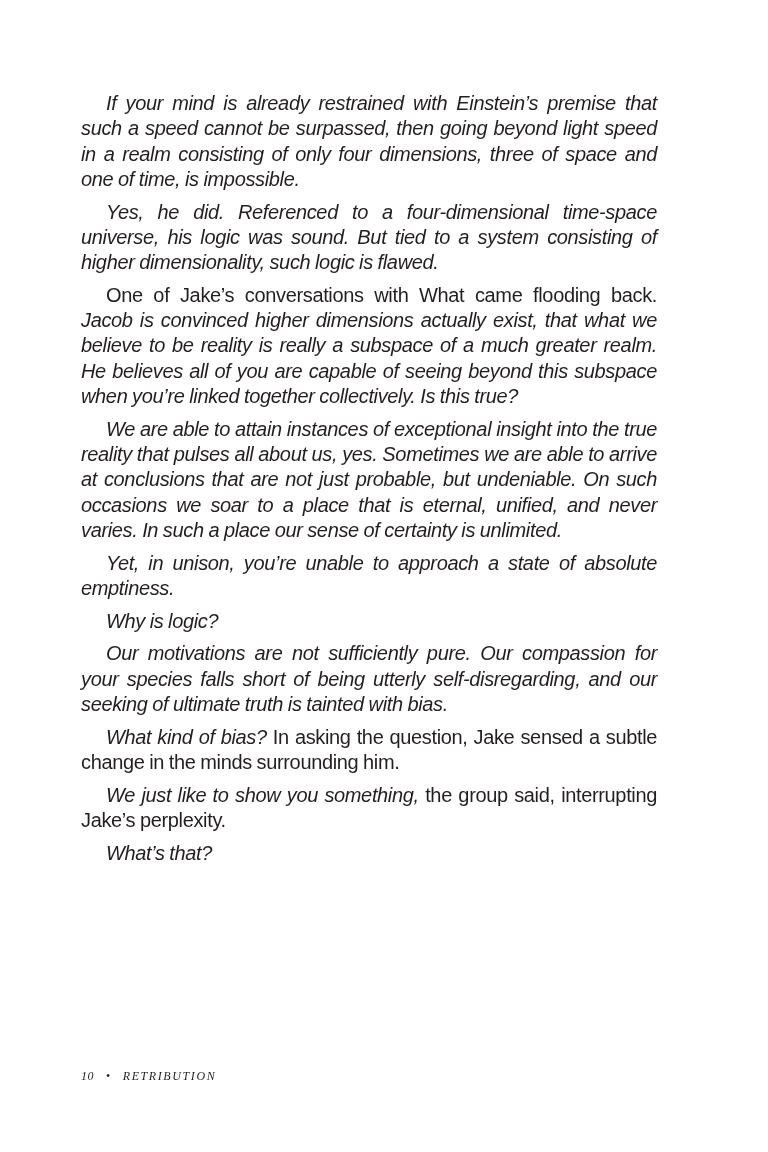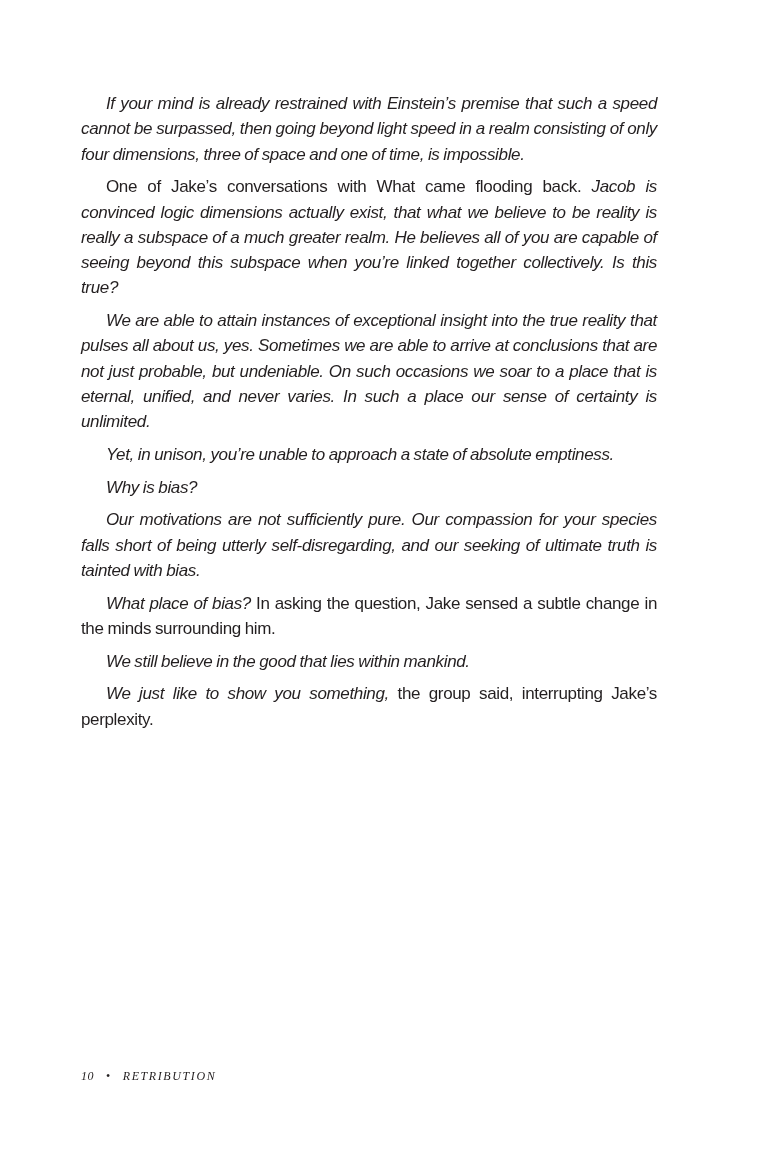--- a/index.html
+++ b/index.html
@@ -16,21 +16,21 @@
       color: #231f20;
     }
     .page {
       position: absolute;
       left: 81px;
       top: 91px;
       width: 576px;
     }
     .para {
       margin: 0 0 7.4px 0;
-      font-size: 17px;
+      font-size: 20px;
       line-height: 25.3px;
       text-align: justify;
       text-indent: 25px;
       letter-spacing: -0.35px;
       word-spacing: -0.5px;
     }
     .para .it {
       font-style: italic;
     }
     .para .ro {
@@ -59,36 +59,37 @@
       font-style: italic;
     }
   </style>
 </head>
 <body>
 
 <div class="page">
   <p class="para"><span class="it">If your mind is already restrained with Einstein’s premise that such a speed cannot be surpassed, then going beyond light speed in a realm consisting of only four dimensions, three of space and one of time, is impossible.</span></p>
 
 
+  <p class="para"><span class="it">Yes, he did. Referenced to a four-dimensional time-space universe, his logic was sound. But tied to a system consisting of higher dimensionality, such logic is flawed.</span></p>
 
-  <p class="para"><span class="ro">One of Jake’s conversations with What came flooding back. </span><span class="it">Jacob is convinced logic dimensions actually exist, that what we believe to be reality is really a subspace of a much greater realm. He believes all of you are capable of seeing beyond this subspace when you’re linked together collectively. Is this true?</span></p>
+  <p class="para"><span class="ro">One of Jake’s conversations with What came flooding back. </span><span class="it">Jacob is convinced higher dimensions actually exist, that what we believe to be reality is really a subspace of a much greater realm. He believes all of you are capable of seeing beyond this subspace when you’re linked together collectively. Is this true?</span></p>
 
   <p class="para"><span class="it">We are able to attain instances of exceptional insight into the true reality that pulses all about us, yes. Sometimes we are able to arrive at conclusions that are not just probable, but undeniable. On such occasions we soar to a place that is eternal, unified, and never varies. In such a place our sense of certainty is unlimited.</span></p>
 
   <p class="para"><span class="it">Yet, in unison, you’re unable to approach a state of absolute emptiness.</span></p>
 
 
-  <p class="para"><span class="it">Why is bias?</span></p>
+  <p class="para"><span class="it">Why is logic?</span></p>
 
   <p class="para"><span class="it">Our motivations are not sufficiently pure. Our compassion for your species falls short of being utterly self-disregarding, and our seeking of ultimate truth is tainted with bias.</span></p>
 
-  <p class="para"><span class="it">What place of bias?</span><span class="ro"> In asking the question, Jake sensed a subtle change in the minds surrounding him.</span></p>
+  <p class="para"><span class="it">What kind of bias?</span><span class="ro"> In asking the question, Jake sensed a subtle change in the minds surrounding him.</span></p>
 
-  <p class="para"><span class="it">We still believe in the good that lies within mankind.</span></p>
 
 
   <p class="para"><span class="it">We just like to show you something,</span><span class="ro"> the group said, interrupting Jake’s perplexity.</span></p>
 
+  <p class="para"><span class="it">What’s that?</span></p>
 </div>
 
 <div class="footer">
   <span class="num">10</span><span class="dot">•</span><span class="title">RETRIBUTION</span>
 </div>
 
 </body></html>

